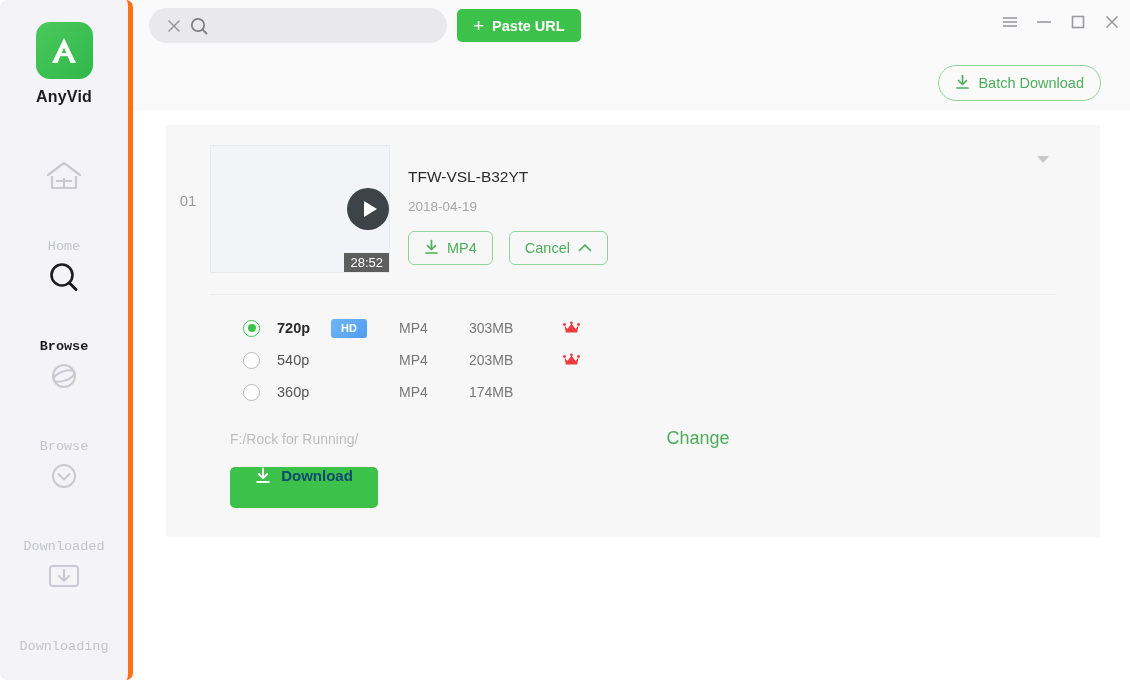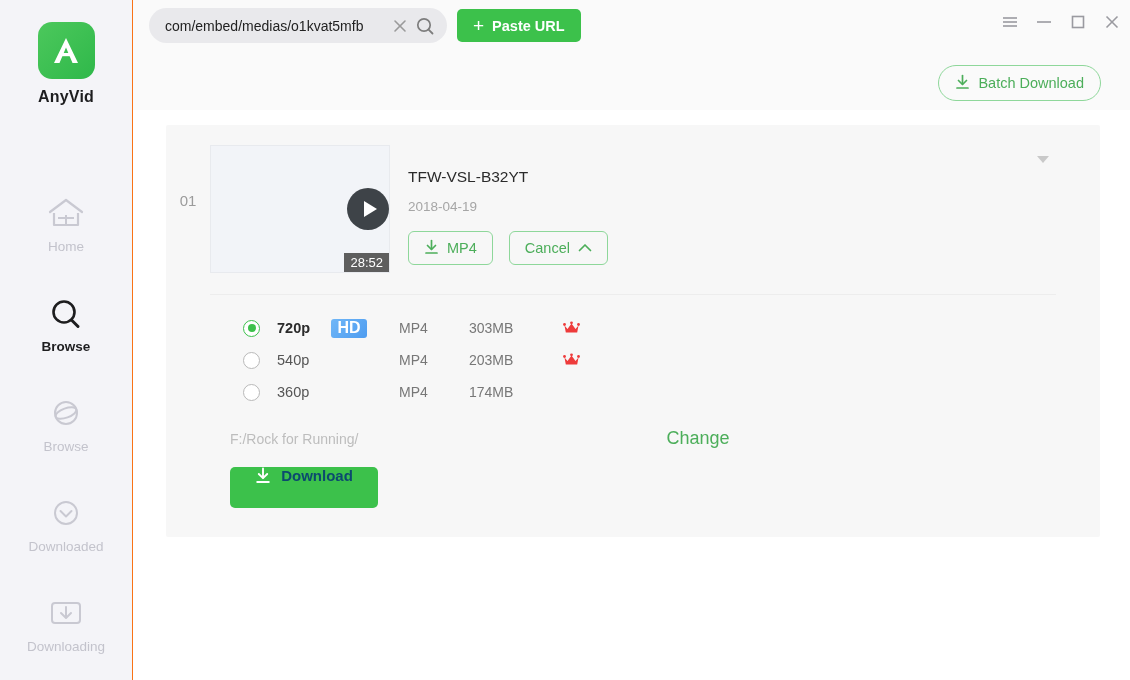--- a/index.html
+++ b/index.html
@@ -8,38 +8,39 @@
     font-family: "Liberation Sans", sans-serif;
     background: #ffffff;
     overflow: hidden;
   }
   .app { position: relative; width: 1130px; height: 680px; display: flex; }
 
   
   .sidebar {
     width: 133px; height: 680px;
     background: #f4f4f8;
-    border-right: 1px solid #f97316;
+    border-right: 5px solid #f97316;
     display: flex; flex-direction: column; align-items: center;
     flex: none;
+    border-radius: 7px;
   }
   .brand { margin-top: 22px; display: flex; flex-direction: column; align-items: center; }
   .logo-box {
     width: 57px; height: 57px; border-radius: 14px;
     background: linear-gradient(135deg,#4cc85c 0%,#2fb84a 100%);
     display: flex; align-items: center; justify-content: center;
   }
   .brand-name {
     margin-top: 9px; font-size: 16px; font-weight: bold; color: #1d1d1f;
     letter-spacing: .2px;
   }
   .nav { margin-top: 48px; width: 100%; }
   .nav-item {
     height: 100px; display: flex; flex-direction: column;
-    align-items: center; justify-content: flex-end; cursor: pointer;
+    align-items: center; justify-content: space-between; cursor: pointer; font-family: Liberation Mono, monospace;
   }
   .nav-icon { height: 46px; display: flex; align-items: center; justify-content: center; }
   .nav-label { font-size: 13.5px; color: #c3c3cc; margin-top: 2px; }
   .nav-item.active .nav-label { color: #1d1d1f; font-weight: bold; }
 
   
   .main { flex: 1; height: 680px; position: relative; background: #ffffff; }
   .topbar {
     height: 110px; background: #fafafa;
     position: relative;
@@ -148,21 +149,21 @@
   }
   .radio.on { border-color: #3cc14b; }
   .radio.on::after {
     content: ""; width: 8px; height: 8px; border-radius: 50%; background: #3cc14b;
   }
   .q-label { width: 54px; margin-left: 17px; font-size: 14.5px; color: #555; }
   .q-row.sel .q-label { color: #2b2b2b; font-weight: bold; }
   .hd-badge {
     width: 36px; height: 19px; border-radius: 3px;
     background: linear-gradient(135deg,#70b7f7 0%,#4e9cf0 100%);
-    color: #fff; font-size: 16px; font-weight: bold;
+    color: #fff; font-size: 11px; font-weight: bold;
     display: flex; align-items: center; justify-content: center;
   }
   .hd-slot { width: 36px; height: 19px; flex: none; }
   .q-format { width: 70px; margin-left: 32px; font-size: 14px; color: #777; }
   .q-size { width: 90px; font-size: 14px; color: #777; }
   .crown-slot { width: 24px; display: flex; align-items: center; justify-content: center; }
 
   
   .path-row {
     display: flex; align-items: center; margin-top: 20px; padding-left: 64px;
@@ -253,21 +254,20 @@
       </div>
 
     </nav>
   </aside>
 
   <section class="main">
 
     <div class="topbar">
 
       <div class="search-wrap">
-        <input class="search-input" type="text" value="com/embed/medias/o1kvat5mfb" style="">
         <span class="icon-btn clear-icon">
           <svg width="18" height="18" viewBox="0 0 18 18">
             <line x1="4" y1="4" x2="14" y2="14" stroke="#9a9a9a" stroke-width="1.6" stroke-linecap="round"></line>
             <line x1="14" y1="4" x2="4" y2="14" stroke="#9a9a9a" stroke-width="1.6" stroke-linecap="round"></line>
           </svg>
         </span>
         <span class="icon-btn search-icon">
           <svg width="20" height="20" viewBox="0 0 20 20">
             <circle cx="9" cy="9" r="6.2" fill="none" stroke="#7d7d7d" stroke-width="1.7"></circle>
             <line x1="13.6" y1="13.6" x2="17.5" y2="17.5" stroke="#7d7d7d" stroke-width="1.8" stroke-linecap="round"></line>

